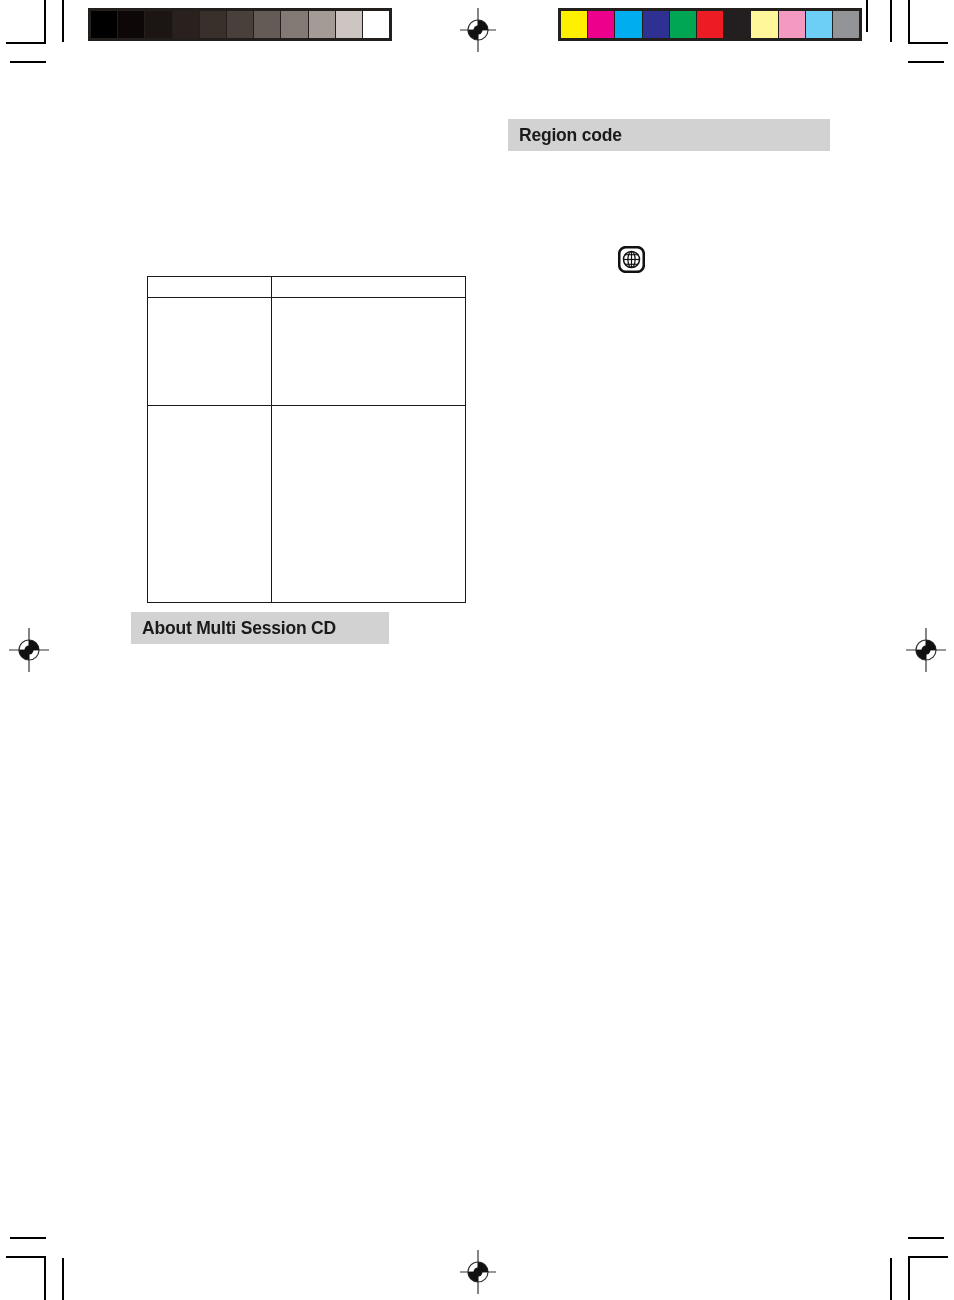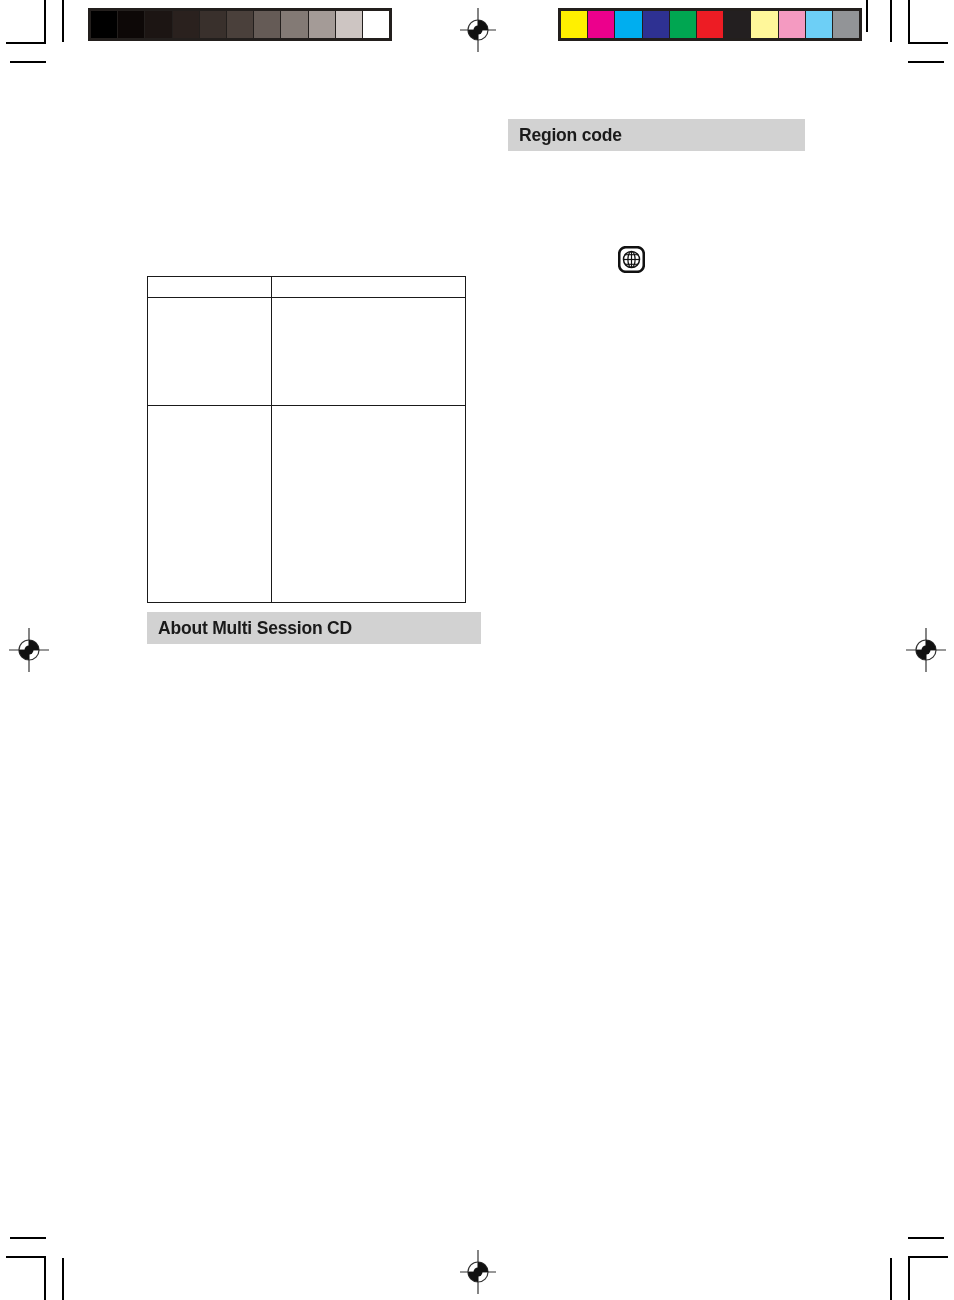--- a/index.html
+++ b/index.html
@@ -174,25 +174,25 @@
         <td></td>
         <td></td>
       </tr>
       <tr style="height:197px;">
         <td></td>
         <td></td>
       </tr>
     </tbody>
   </table>
 
-  <div class="section-heading" style="left:147px; top:612px; width:334px; height:32px;">
+  <div class="section-heading" style="left:131px; top:612px; width:258px; height:32px;">
     <span class="htext">About Multi Session CD</span>
   </div>
 
-  <div class="section-heading" style="left:508px; top:119px; width:297px; height:32px;">
+  <div class="section-heading" style="left:508px; top:119px; width:322px; height:32px;">
     <span class="htext">Region code</span>
   </div>
 
   <div class="region-icon" style="left:618px; top:246px; width:27px; height:27px;">
     <svg width="27" height="27" viewBox="0 0 27 27">
       <rect x="1.2" y="1.2" width="24.6" height="24.6" rx="6.5" ry="6.5" fill="#ffffff" stroke="#111" stroke-width="2.6"></rect>
       <circle cx="13.5" cy="13.5" r="8" fill="none" stroke="#111" stroke-width="1.5"></circle>
       <ellipse cx="13.5" cy="13.5" rx="3.6" ry="8" fill="none" stroke="#111" stroke-width="1.2"></ellipse>
       <line x1="13.5" y1="5.5" x2="13.5" y2="21.5" stroke="#111" stroke-width="1.2"></line>
       <line x1="5.5" y1="13.5" x2="21.5" y2="13.5" stroke="#111" stroke-width="1.2"></line>

